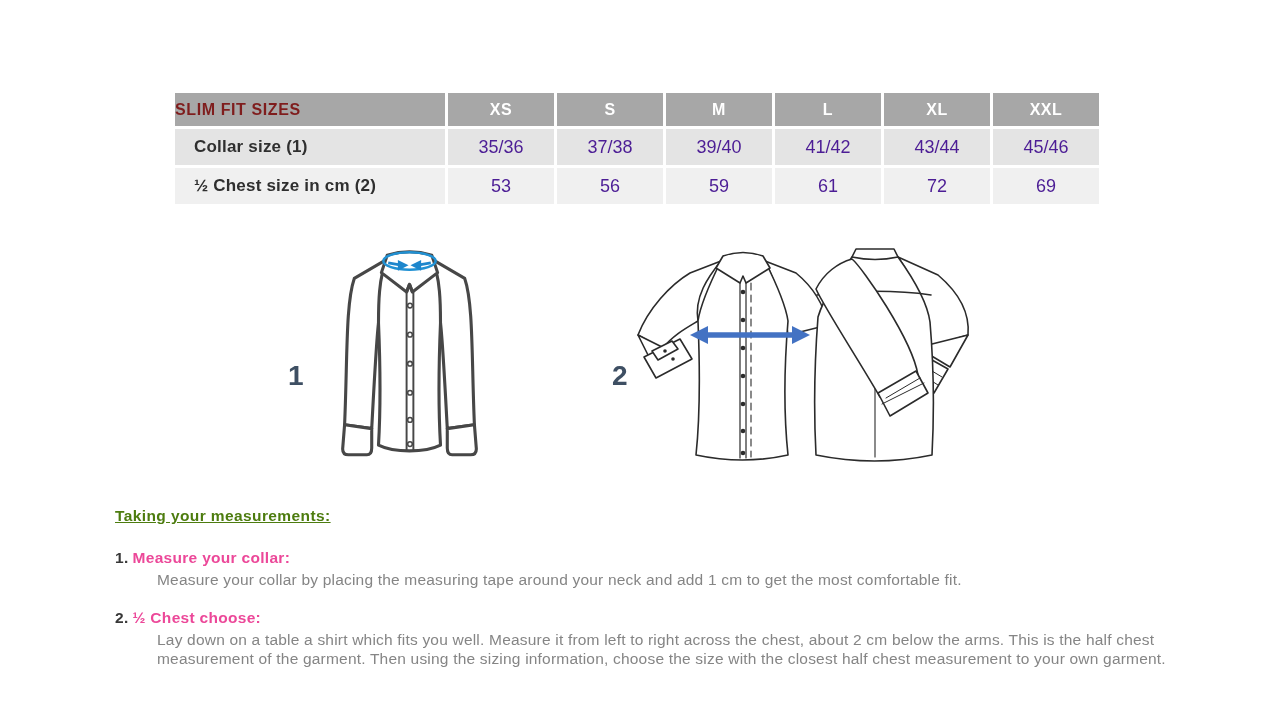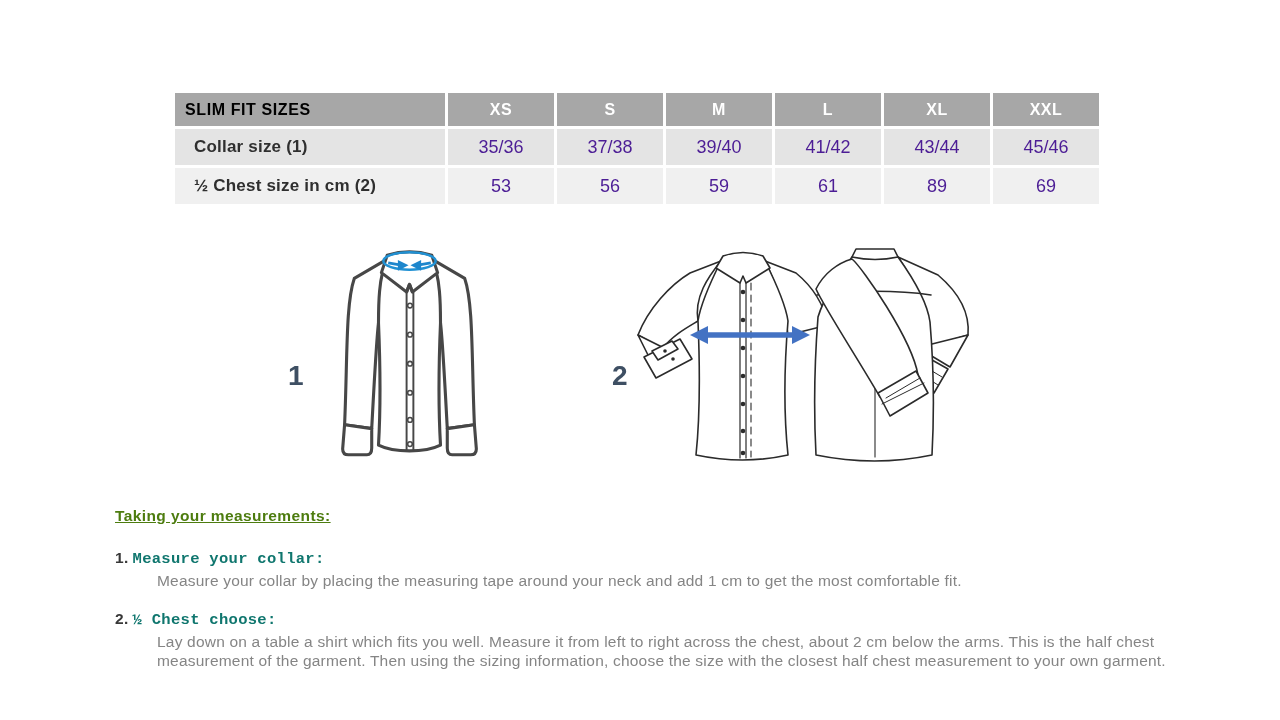--- a/index.html
+++ b/index.html
@@ -5,23 +5,23 @@
   * { margin: 0; padding: 0; box-sizing: border-box; }
   html, body { width: 1280px; height: 720px; background: #ffffff; overflow: hidden;
     font-family: "Liberation Sans", sans-serif; }
   .canvas { position: relative; width: 1280px; height: 720px; background: #fff; }
 
   
   .size-table-wrap { position: absolute; left: 172px; top: 90px; }
   table.size-table { border-collapse: separate; border-spacing: 3px; }
   table.size-table th, table.size-table td { vertical-align: middle; }
   th.tbl-title {
-    width: 270px; height: 33px; background: #a7a7a7; color: #000000;
+    width: 270px; height: 33px; background: #a7a7a7; color: #7f1d1d;
     font-size: 16px; font-weight: bold; letter-spacing: .6px;
-    text-align: left; padding-left: 10px;
+    text-align: left; 
   }
   th.tbl-size {
     width: 106px; height: 33px; background: #a7a7a7; color: #ffffff;
     font-size: 16px; font-weight: bold; letter-spacing: .5px; text-align: center;
   }
   td.row-label {
     height: 36px; font-size: 17px; font-weight: bold; color: #2f2f2f;
     text-align: left; padding-left: 19px; letter-spacing: .2px;
   }
   td.row-value { height: 36px; font-size: 18px; color: #4c1d95; text-align: center; }
@@ -38,21 +38,21 @@
 
   
   .instructions { position: absolute; left: 115px; top: 507px; width: 1070px; }
   .instr-title {
     font-size: 15.5px; font-weight: bold; color: #4d7c0f; letter-spacing: .4px;
     text-decoration: underline; margin-bottom: 24px;
   }
   .step { margin-bottom: 19px; }
   .step-head { font-size: 15.5px; font-weight: bold; letter-spacing: .3px; margin-bottom: 3px; }
   .step-num { color: #383838; margin-right: 4px; }
-  .step-name { color: #0f766e; font-family: Liberation Mono, monospace; }
+  .step-name { color: #ec4899; }
   .step-body { font-size: 15.5px; color: #858585; letter-spacing: .2px; line-height: 19.5px; margin-left: 42px; }
 </style>
 </head>
 <body>
 
 <div class="canvas">
 
   <div class="size-table-wrap">
     <table class="size-table">
       <thead>
@@ -75,21 +75,21 @@
           <td class="row-value">41/42</td>
           <td class="row-value">43/44</td>
           <td class="row-value">45/46</td>
         </tr>
         <tr class="row-chest">
           <td class="row-label">½ Chest size in cm (2)</td>
           <td class="row-value">53</td>
           <td class="row-value">56</td>
           <td class="row-value">59</td>
           <td class="row-value">61</td>
-          <td class="row-value">89</td>
+          <td class="row-value">72</td>
           <td class="row-value">69</td>
         </tr>
       </tbody>
     </table>
   </div>
 
   <div class="fig-label" id="fig1-label">1</div>
 
   <svg id="collar-figure" class="fig-svg" width="155" height="216" viewBox="0 0 160 220">
     <g fill="#ffffff" stroke="#474747" stroke-width="3.2" stroke-linejoin="round" stroke-linecap="round">

